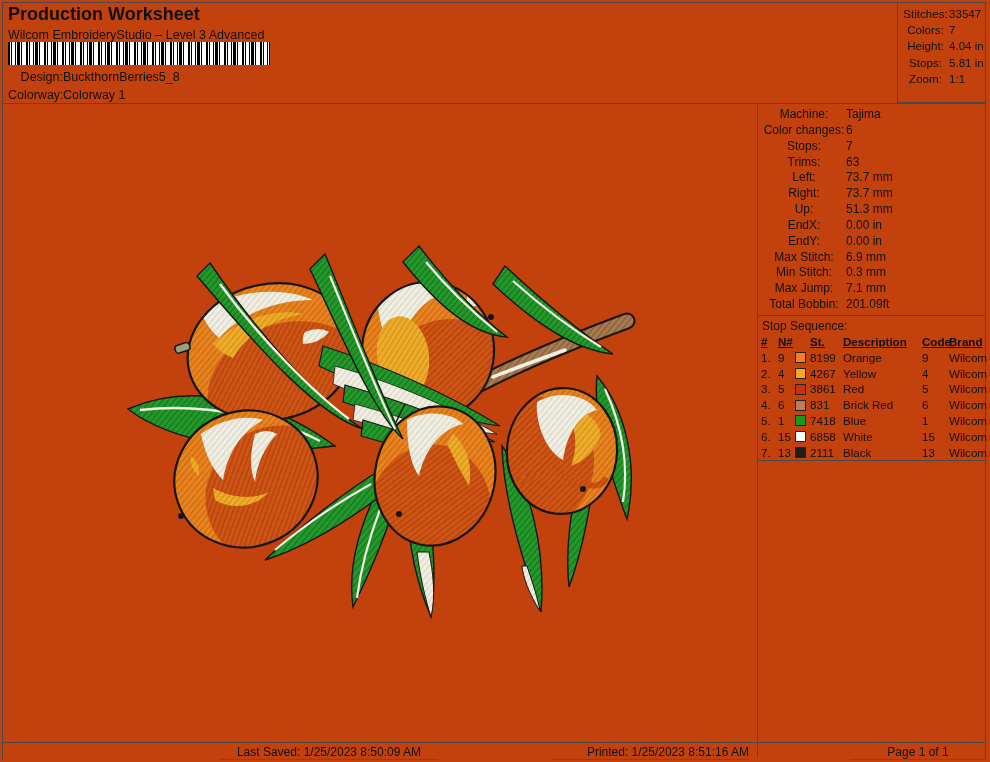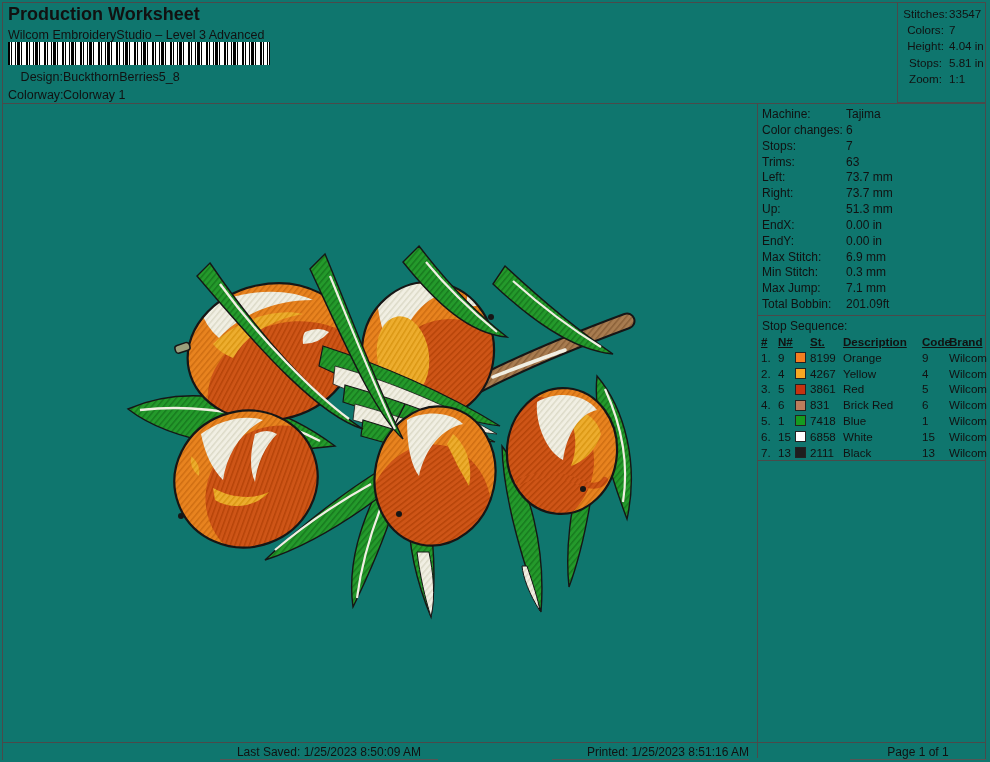--- a/index.html
+++ b/index.html
@@ -1,35 +1,35 @@
 <!DOCTYPE html>
 <html><head>
 <meta charset="utf-8">
 <style>
   html,body{margin:0;padding:0;background:#fff;}
-  .page{position:relative;width:990px;height:762px;background:#0f766e;
+  .page{position:relative;width:990px;height:762px;background:#c2410c;
         font-family:"Liberation Sans","DejaVu Sans",sans-serif;color:#111;overflow:hidden;}
   .hline,.vline{position:absolute;background:#4a4a4a;}
   
   .title{position:absolute;left:8px;top:4px;font-size:18px;font-weight:bold;}
   .subtitle{position:absolute;left:8px;top:28px;font-size:12.5px;}
   .barcode{position:absolute;left:8px;top:42px;width:262px;height:23px;
     background:repeating-linear-gradient(90deg,#000 0 2px,#fff 2px 3px,#000 3px 4px,#fff 4px 7px,
       #000 7px 8px,#fff 8px 9px,#000 9px 12px,#fff 12px 13px,#000 13px 14px,#fff 14px 18px);}
   .meta-row{position:absolute;left:8px;font-size:12.5px;display:flex;}
   .meta-row .lbl{width:55px;}
   .summary{position:absolute;left:897px;top:2px;width:89px;height:101px;border:1px solid #4a4a4a;
     box-sizing:border-box;padding:3px 0 0 4px;font-size:11.6px;text-align:center;}
   .summary .srow{display:flex;line-height:16.2px;}
   .summary .sl{width:47px;}
   
   .panel{position:absolute;left:758px;top:104px;width:228px;height:638px;font-size:12px;}
   .machine{padding:3px 0 2px 4px;}
   .mrow{display:flex;line-height:15.85px;}
-  .ml{width:84px;}
+  .ml{width:84px;text-align:center;}
   .panel .sep{height:0;border-top:1px solid #4a4a4a;margin-left:0;}
   .stoptitle{padding:2px 4px 0 4px;line-height:16px;}
   .stopgrid{display:grid;grid-template-columns:17px 17px 15px 33px 79px 27px 40px;
     align-items:center;padding-left:3px;font-size:11.6px;line-height:15.8px;}
   .sthead{font-weight:bold;}
   .sthead span{text-decoration:underline;}
   .c-st,.c-code{padding-right:20px;}
   .swatch{width:11px;height:11px;border:1px solid #222;box-sizing:border-box;}
   
   .fcell{position:absolute;top:743px;height:17px;border-bottom:1px solid #555;

